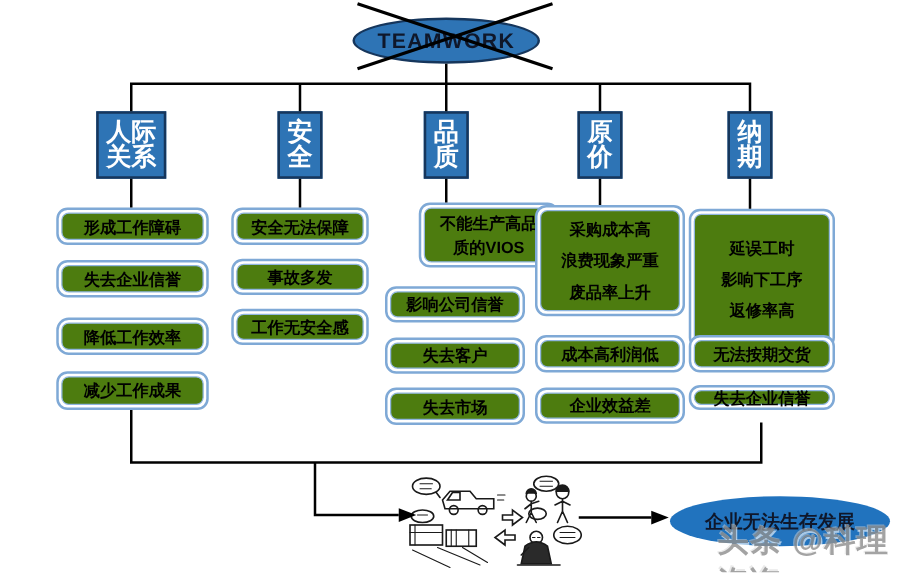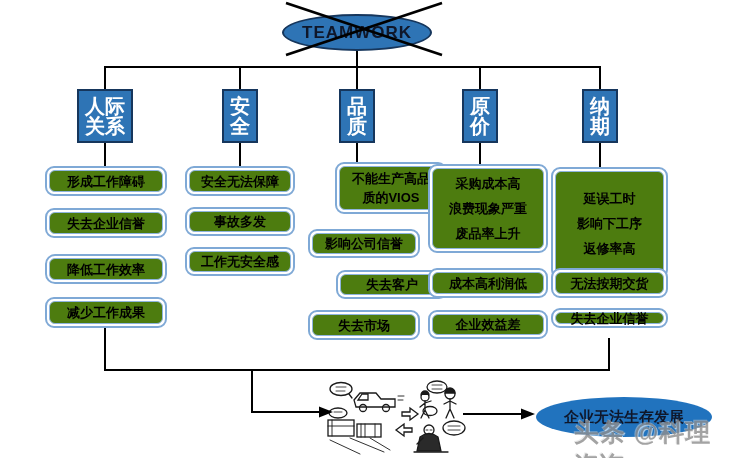--- a/index.html
+++ b/index.html
@@ -79,21 +79,21 @@
       <span>工作无安全感</span>
     </div>
 
   <div class="item two" style="left:308px;top:162px;width:112px;height:52px;margin-left:27px;">
       <span>不能生产高品
 质的VIOS</span>
     </div>
   <div class="item" style="left:308px;top:229px;width:112px;height:29px;">
       <span>影响公司信誉</span>
     </div>
-  <div class="item" style="left:308px;top:270px;width:112px;height:29px;margin-left:28px;">
+  <div class="item" style="left:308px;top:270px;width:112px;height:29px;">
       <span>失去客户</span>
     </div>
   <div class="item" style="left:308px;top:310px;width:112px;height:30px;">
       <span>失去市场</span>
     </div>
 
   <div class="item tall" style="left:428px;top:164px;width:120px;height:89px;">
       <span>采购成本高
 浪费现象严重
 废品率上升</span>

